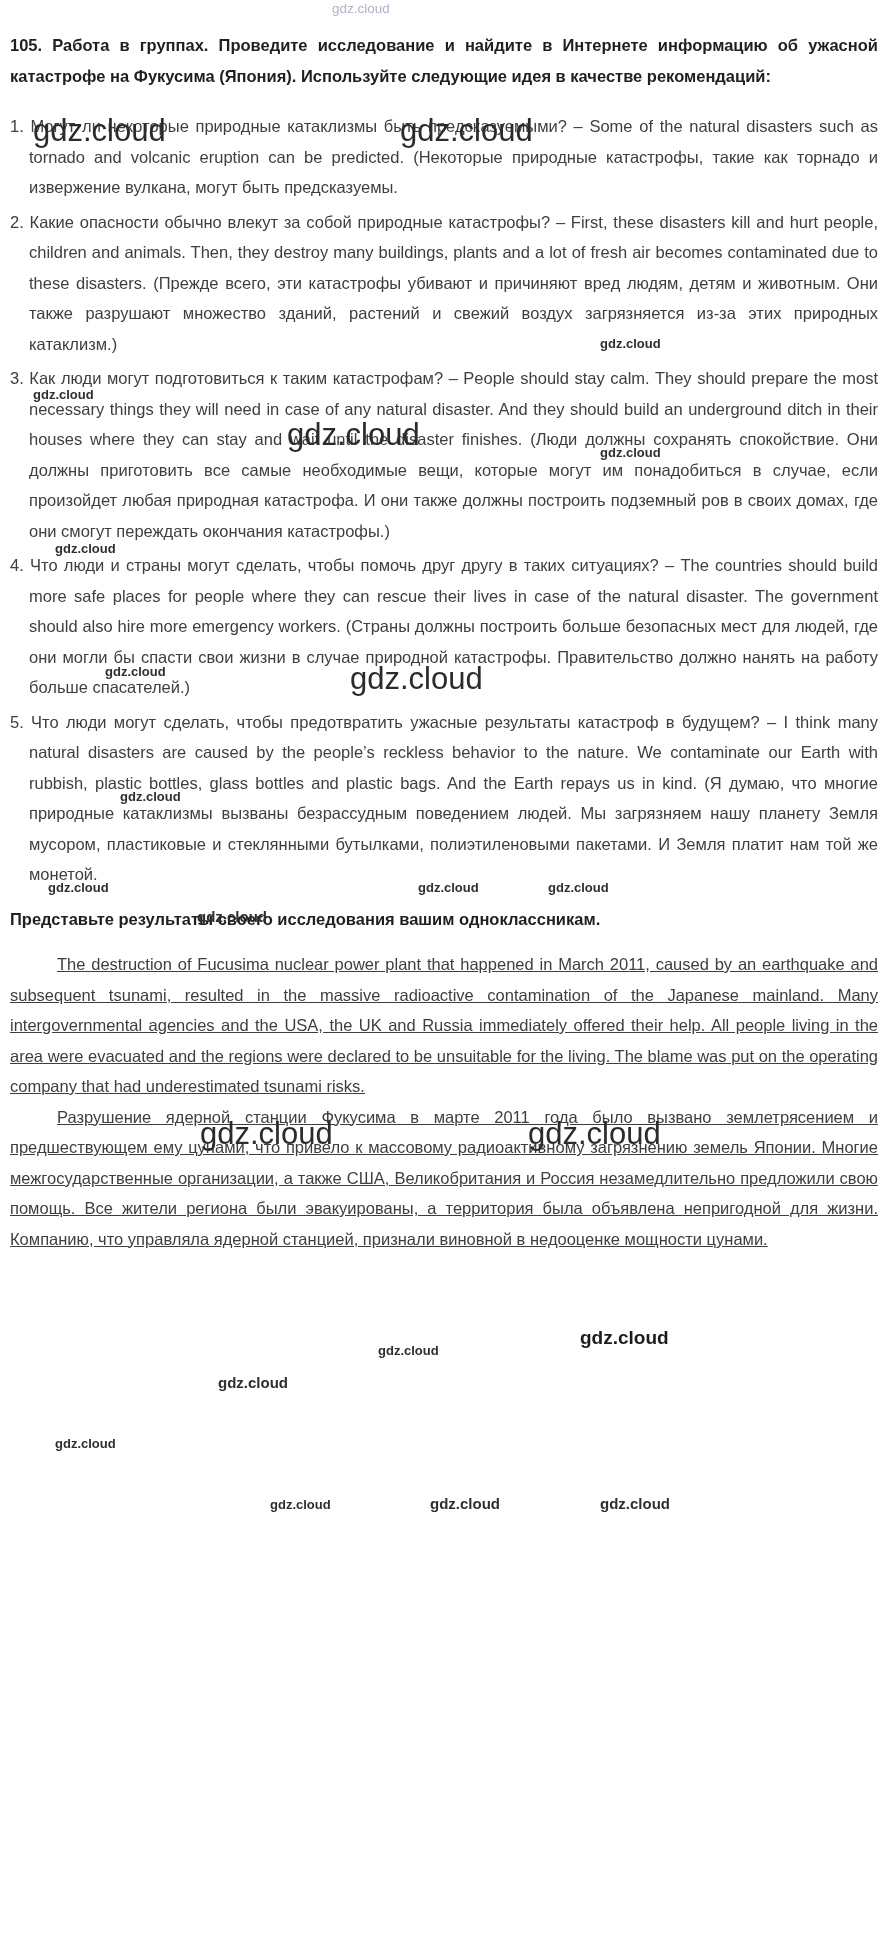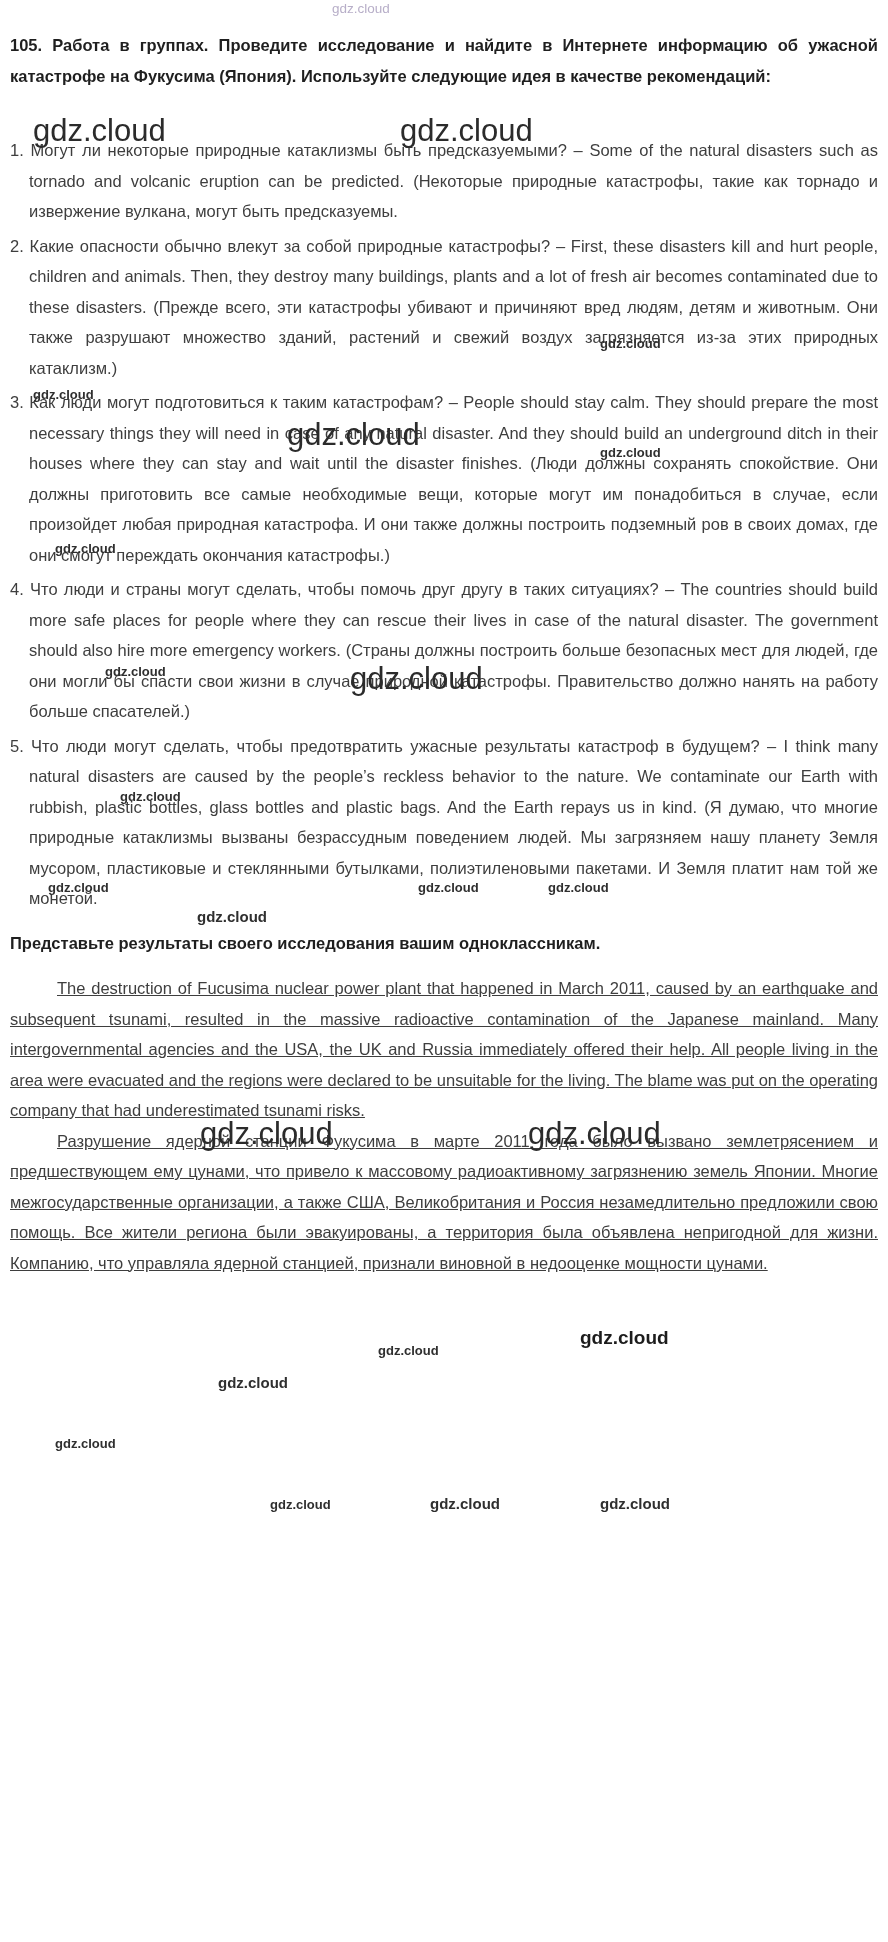--- a/index.html
+++ b/index.html
@@ -16,21 +16,21 @@
     padding: 30px 10px 0 10px;
     overflow: hidden;
     color: #3e3e3e;
     font-size: 16.5px;
     line-height: 30.5px;
   }
   .task-header {
     font-weight: bold;
     color: #1f1f1f;
     text-align: justify;
-    margin-bottom: 44px;
+    margin-bottom: 20px;
   }
   .question-item {
     text-align: justify;
     padding-left: 19px;
     text-indent: -19px;
     margin-bottom: 4px;
     color: #3e3e3e;
   }
   .question-item .num { color: #3e3e3e; }
   .present-line {

